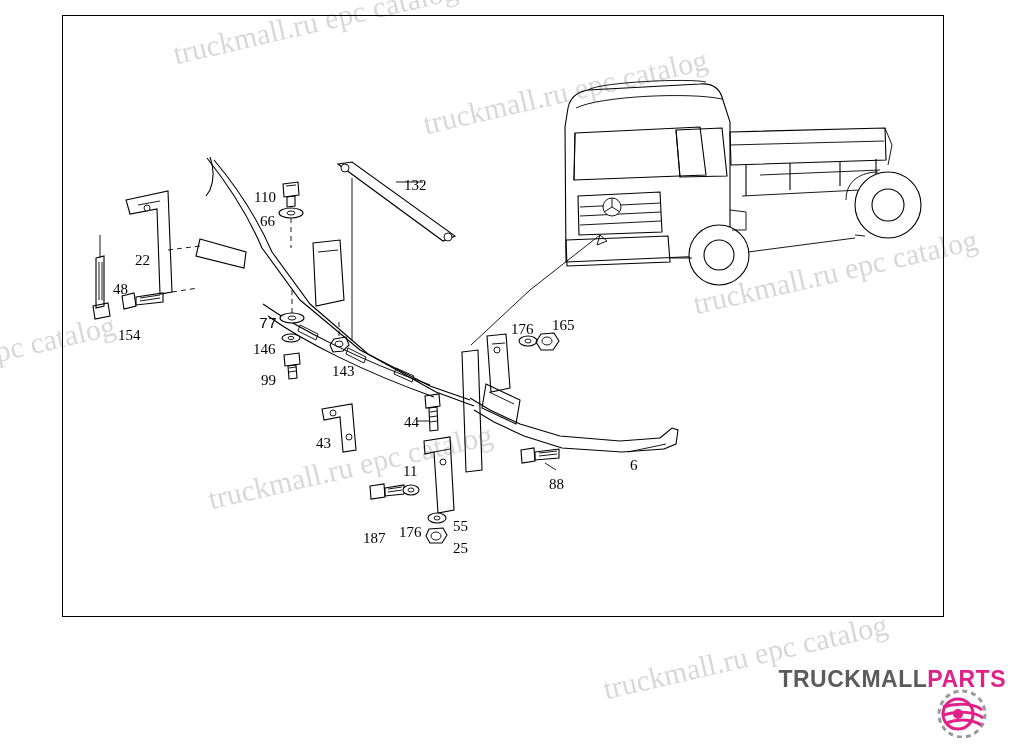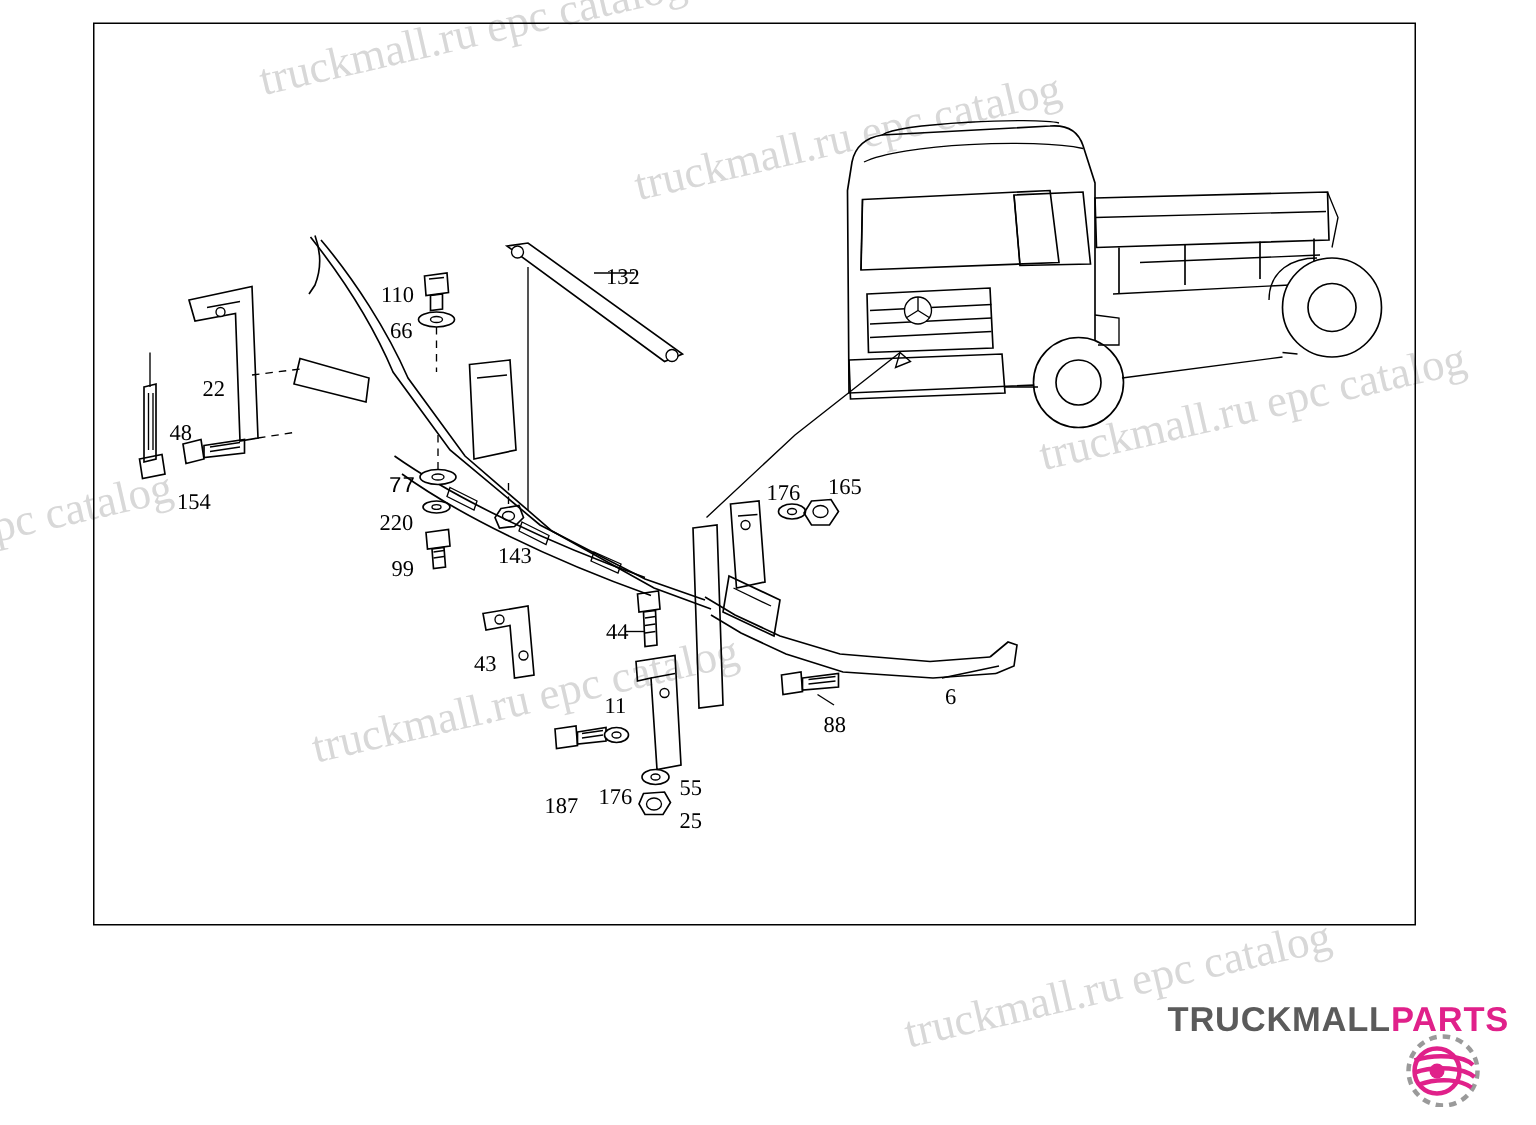--- a/index.html
+++ b/index.html
@@ -264,21 +264,21 @@
   </svg>
 
   <div id="callouts">
       <div class="num" style="left: 254px; top: 189px;">110</div>
       <div class="num" style="left: 260px; top: 213px;">66</div>
       <div class="num" style="left: 404px; top: 177px;">132</div>
       <div class="num" style="left: 135px; top: 252px;">22</div>
       <div class="num" style="left: 113px; top: 281px;">48</div>
       <div class="num" style="left: 118px; top: 327px;">154</div>
       <div class="num" style="left: 259px; top: 316px; font-family: Liberation Mono, monospace;">77</div>
-      <div class="num" style="left: 253px; top: 341px;">220</div>
+      <div class="num" style="left: 253px; top: 341px;">146</div>
       <div class="num" style="left: 261px; top: 372px;">99</div>
       <div class="num" style="left: 332px; top: 363px; text-align: center;">143</div>
       <div class="num" style="left: 511px; top: 321px;">176</div>
       <div class="num" style="left: 552px; top: 317px;">165</div>
       <div class="num" style="left: 404px; top: 414px;">44</div>
       <div class="num" style="left: 316px; top: 435px;">43</div>
       <div class="num" style="left: 403px; top: 463px;">11</div>
       <div class="num" style="left: 549px; top: 476px;">88</div>
       <div class="num" style="left: 630px; top: 457px;">6</div>
       <div class="num" style="left: 363px; top: 530px;">187</div>

